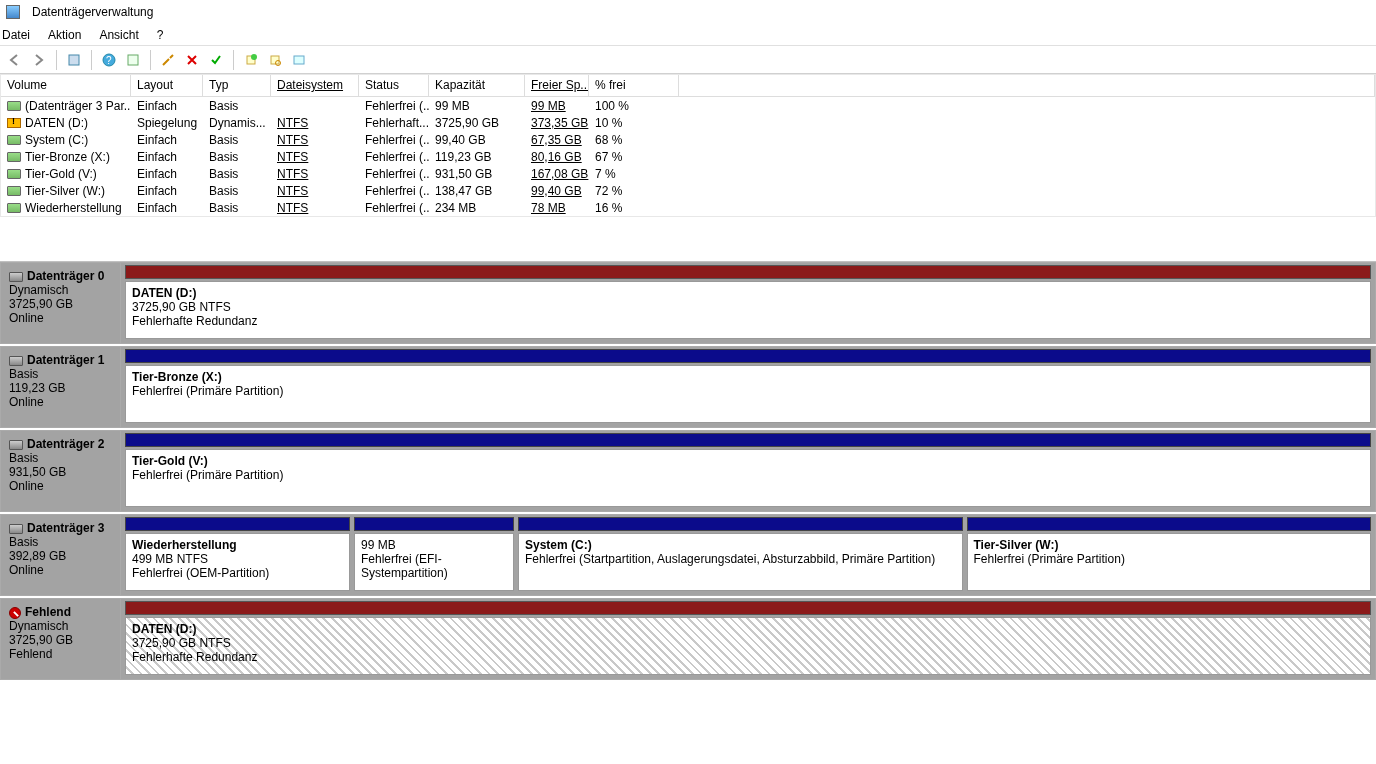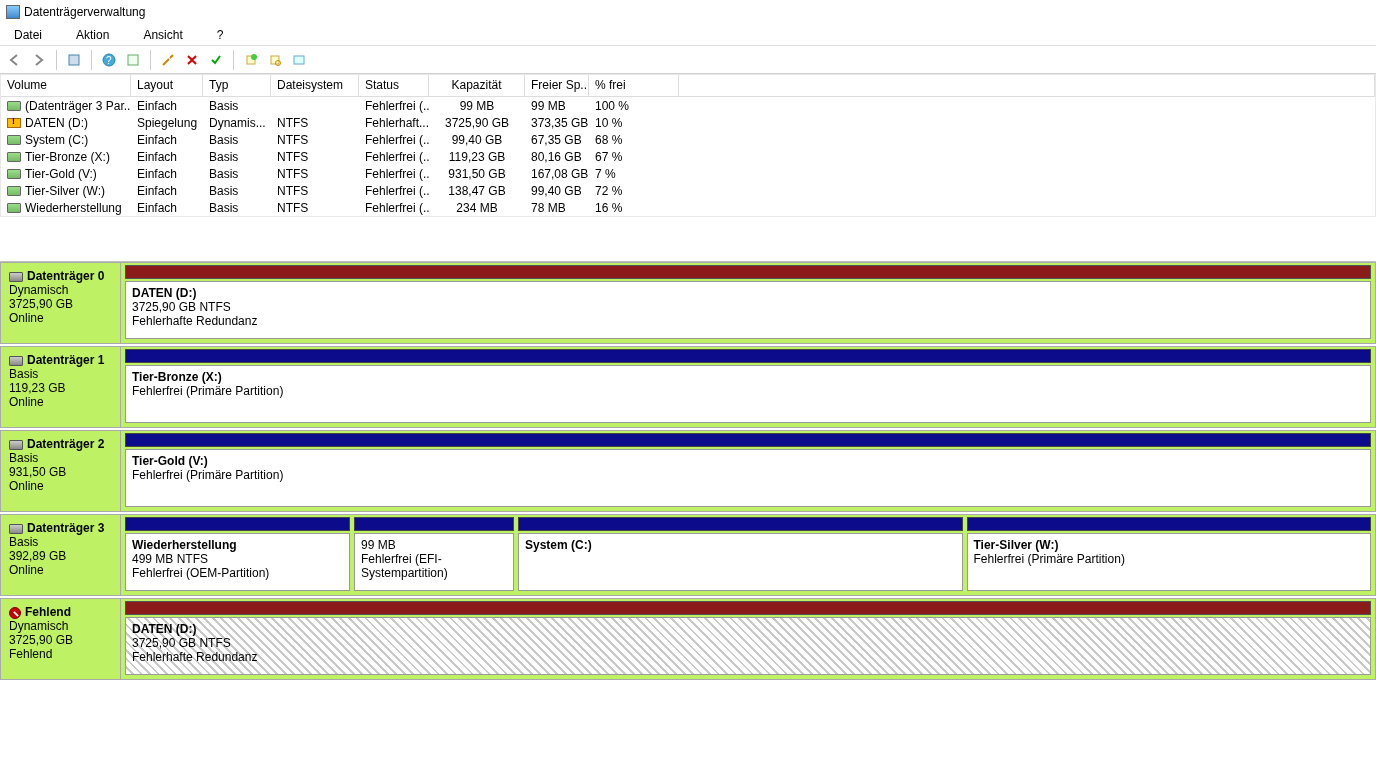--- a/index.html
+++ b/index.html
@@ -1,38 +1,38 @@
 <!DOCTYPE html>
 <html><head>
 <meta charset="utf-8">
 <style>
 * { box-sizing: border-box; margin: 0; padding: 0; }
 body { font-family: "Segoe UI", Tahoma, sans-serif; font-size: 12px; background: #fff; color: #000; overflow: hidden; width: 1376px; height: 764px; }
-.titlebar { height: 24px; padding: 3px 6px; display: flex; align-items: center; gap: 4px; background: #fff; }
+.titlebar { height: 24px; padding: 3px 6px; display: flex; align-items: center; gap: 12px; background: #fff; }
 .titlebar-icon { width: 14px; height: 14px; background: linear-gradient(#8cf, #48c); border: 1px solid #666; display:inline-block; }
-.menubar { height: 22px; padding: 2px 12px; display: flex; gap: 30px; border-bottom: 1px solid #e0e0e0; }
+.menubar { height: 22px; padding: 2px 0; display: flex; gap: 14px; border-bottom: 1px solid #e0e0e0; }
 .menubar span { cursor: default; padding: 2px 2px; }
 .toolbar { height: 28px; padding: 2px 4px; display: flex; align-items: center; gap: 2px; border-bottom: 1px solid #d0d0d0; }
 .tool-sep { width: 1px; height: 20px; background: #ccc; margin: 0 4px; }
 .tool-btn { width: 22px; height: 22px; display: flex; align-items: center; justify-content: center; cursor: default; }
 
 .vol-table { border: 1px solid #e8e8e8; margin: 0; }
 .vol-head { display: flex; background: #fff; border-bottom: 1px solid #ddd; height: 22px; }
 .vol-head > div { border-right: 1px solid #ddd; padding: 3px 6px; font-weight: normal; cursor: default; white-space: nowrap; overflow: hidden; }
 .vol-body { }
 .vol-row { display: flex; height: 17px; align-items: center; }
 .vol-row > div { padding: 0 6px; white-space: nowrap; overflow: hidden; }
-.c0{width:130px;} .c1{width:72px;} .c2{width:68px;} .c3{width:88px;} .c4{width:70px;} .c5{width:96px;text-align:center;} .c6{width:64px;} .c7{width:90px;}
+.c0{width:130px;} .c1{width:72px;} .c2{width:68px;} .c3{width:88px;text-decoration:underline;} .c4{width:70px;} .c5{width:96px;} .c6{width:64px;text-decoration:underline;} .c7{width:90px;}
 .vol-icon { width:14px; height:10px; display:inline-block; vertical-align:middle; margin-right:4px; }
 .ico-vol { background: linear-gradient(#9d8,#7b6); border:1px solid #666; border-radius:1px; }
 .ico-warn { background:#fb0; border:1px solid #a60; position:relative;}
 .ico-warn::after{content:"!";position:absolute;left:4px;top:-3px;font-size:9px;font-weight:bold;color:#000;}
 
 .disk-panel { margin-top: 44px; border-top: 1px solid #c0c0c0; }
-.disk-row { display: flex; border: 1px solid #aaa; margin-bottom: 2px; background:#bef264; }
+.disk-row { display: flex; border: 1px solid #aaa; margin-bottom: 2px; background:#a3a3a3; }
 .disk-label { width: 120px; padding: 6px 8px; border-right: 1px solid #aaa; }
 .disk-label .dname { font-weight: bold; }
 .disk-label .dico { width:14px;height:10px;display:inline-block;background:linear-gradient(#ccc,#888);border:1px solid #555;border-radius:1px;margin-right:4px;vertical-align:middle;}
 .disk-label .dico-err { width:12px;height:12px;display:inline-block;background:#c00;border:1px solid #800;border-radius:6px;margin-right:4px;vertical-align:middle;position:relative;}
 .disk-label .dico-err::after{content:"";position:absolute;width:6px;height:2px;background:#fff;left:3px;top:5px;transform:rotate(45deg);}
 .disk-parts { flex: 1; display: flex; flex-direction: column; padding: 2px 4px 4px 4px; }
 .band { height: 14px; margin-bottom: 2px; }
 .band-red { background: #8b1a1a; border:1px solid #555; }
 .band-blue { background: #0b0b8b; border:1px solid #444; }
 .part { flex:1; border: 1px solid #999; padding: 4px 6px; background:#fff; min-height:58px; overflow:hidden; }
@@ -272,20 +272,21 @@
             <div class="part-title">Wiederherstellung</div>
             <div>499 MB NTFS</div>
          <div>Fehlerfrei (OEM-Partition)</div>
           </div>
           <div class="part " style="flex: 0 0 160px;">
             <div>99 MB</div>
          <div>Fehlerfrei (EFI-Systempartition)</div>
           </div>
           <div class="part " style="flex: 1 1 420px;">
             <div class="part-title">System  (C:)</div>
+         <div>Fehlerfrei (Startpartition, Auslagerungsdatei, Absturzabbild, Primäre Partition)</div>
           </div>
           <div class="part " style="flex: 1 1 380px;">
             <div class="part-title">Tier-Silver  (W:)</div>
          <div>Fehlerfrei (Primäre Partition)</div>
           </div>
         </div>
       </div>
     </div>
     <div class="disk-row">
       <div class="disk-label">

